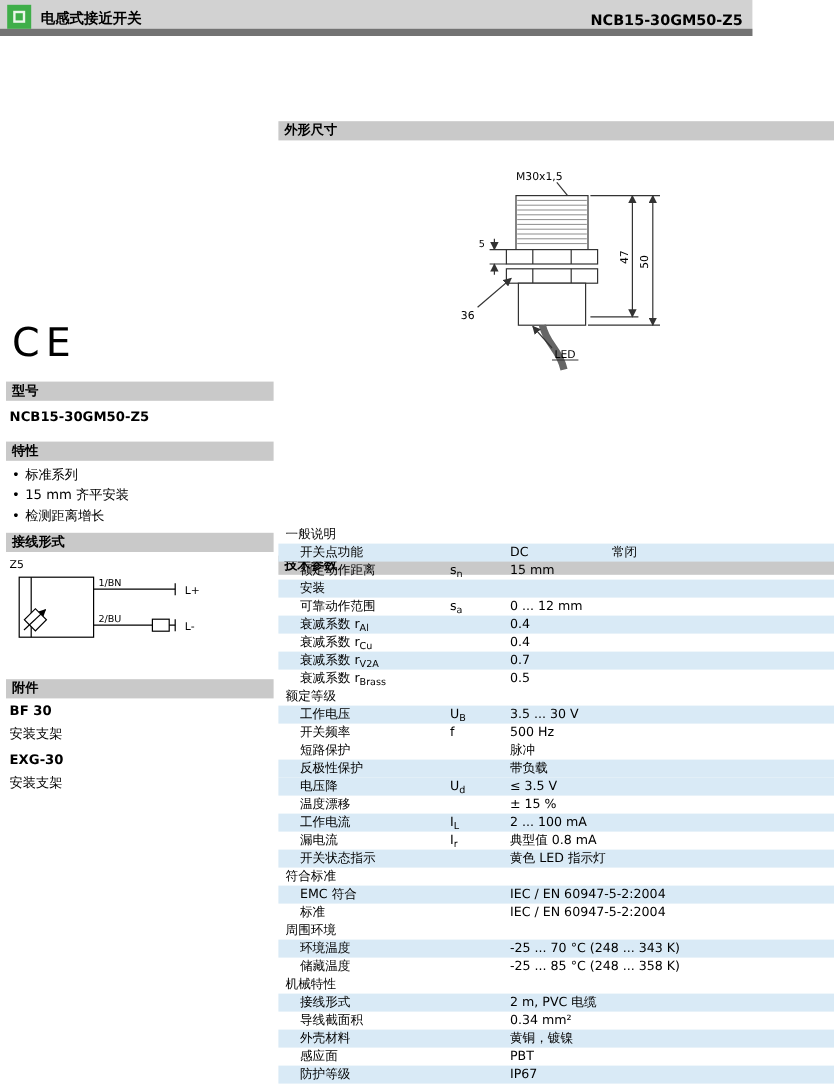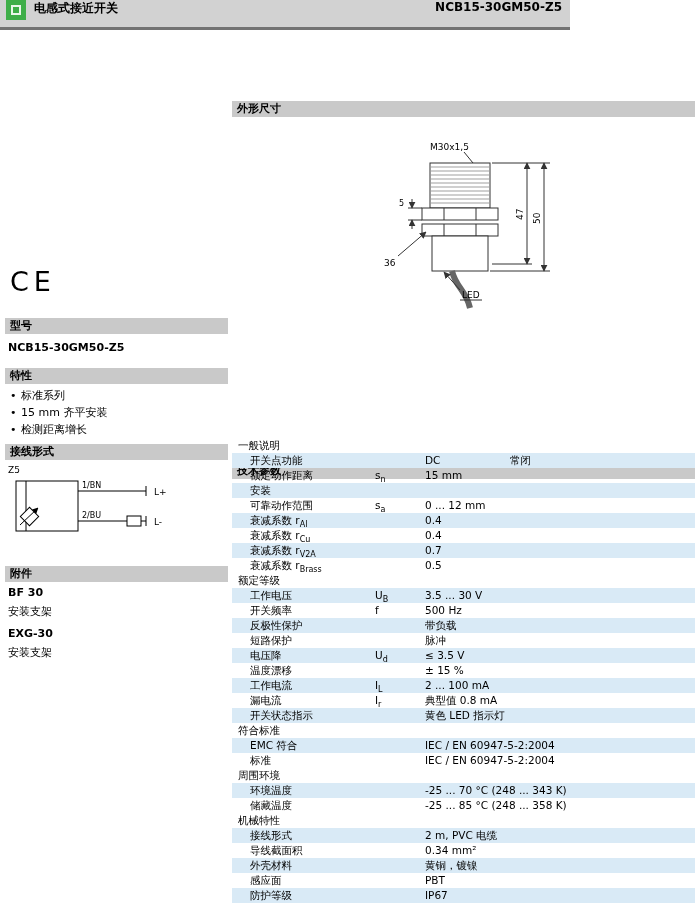--- a/index.html
+++ b/index.html
@@ -1,38 +1,38 @@
 <!DOCTYPE html>
 <html style="--topbar: #d2d2d2; --bar: #c9c9c9; --alt: #d9eaf6; --green: #3fae49;"><head>
 <meta charset="utf-8">
 <style>
   * { margin:0; padding:0; box-sizing:border-box; }
   html,body { background:#fff; }
   body { font-family:"DejaVu Sans","Liberation Sans",sans-serif; color:#000; }
   .page { position:relative; width:695px; height:904px; background:#fff; overflow:hidden; font-size:11px; }
 
   
-  .topbar { position:absolute; top:0; left:0; width:570px; height:30px;
-            background:var(--topbar,#d2d2d2); border-bottom:3px solid #737373;
-            display:flex; align-items:flex-start; }
+  .topbar { position:absolute; top:0; left:0; width:627px; height:30px;
+            background:var(--topbar,#d2d2d2); border-bottom:6px solid #737373;
+            display:flex; align-items:flex-end; }
   .logo { width:20px; height:20px; margin-left:6px; background:var(--green,#3fae49);
           display:flex; align-items:center; justify-content:center; flex:0 0 auto; }
   .logo-inner { width:10px; height:10px; border:2px solid #eaf6ea; }
   .topbar-title { font-weight:bold; font-size:12px; margin-left:8px; }
   .topbar-part  { margin-left:auto; margin-right:8px; font-weight:bold; font-size:12px; }
 
   
   .bar { position:absolute; left:5px; width:223px; height:16px;
          background:var(--bar,#c9c9c9); font-weight:bold; font-size:11px;
          line-height:16px; padding-left:5px; }
   .rightcol .bar { left:0; width:463px;margin-top:44px; }
 
   
   .leftcol { position:absolute; left:0; top:0; width:230px; height:904px; }
-  .ce { position:absolute; left:10px; top:266px; font-size:27px; letter-spacing:5px; font-weight:500; }
+  .ce { position:absolute; left:10px; top:266px; font-size:33px; letter-spacing:5px; font-weight:500; }
   .model-value { position:absolute; left:8px; top:341px; font-weight:bold; font-size:11px; }
   .features { position:absolute; left:8px; top:387px; list-style:none; }
   .features li { position:relative; padding-left:13px; line-height:17px; font-size:11px; }
   .features li::before { content:"•"; position:absolute; left:2px; }
   .wiring { position:absolute; left:6px; top:463px; }
   .acc-name { position:absolute; left:8px; font-weight:bold; font-size:11px; }
   .acc-desc { position:absolute; left:8px; font-size:11px; }
 
   
   .rightcol { position:absolute; left:232px; top:0; width:463px; height:904px; }
@@ -218,29 +218,29 @@
         <div class="trow alt">
           <span class="c-label"><span>工作电压</span></span>
           <span class="c-sym"><span>U</span><sub>B</sub></span>
           <span class="c-val"><span>3.5 ... 30 V</span></span>
         </div>
         <div class="trow">
           <span class="c-label"><span>开关频率</span></span>
           <span class="c-sym"><span>f</span></span>
           <span class="c-val"><span>500 Hz</span></span>
         </div>
+        <div class="trow">
+          <span class="c-label"><span>短路保护</span></span>
+          <span class="c-sym"></span>
+          <span class="c-val"><span>脉冲</span></span>
+        </div>
         <div class="trow alt">
           <span class="c-label"><span>反极性保护</span></span>
           <span class="c-sym"></span>
           <span class="c-val"><span>带负载</span></span>
-        </div>
-        <div class="trow">
-          <span class="c-label"><span>短路保护</span></span>
-          <span class="c-sym"></span>
-          <span class="c-val"><span>脉冲</span></span>
         </div>
         <div class="trow alt">
           <span class="c-label"><span>电压降</span></span>
           <span class="c-sym"><span>U</span><sub>d</sub></span>
           <span class="c-val"><span>≤ 3.5 V</span></span>
         </div>
         <div class="trow">
           <span class="c-label"><span>温度漂移</span></span>
           <span class="c-sym"></span>
           <span class="c-val"><span>± 15 %</span></span>

